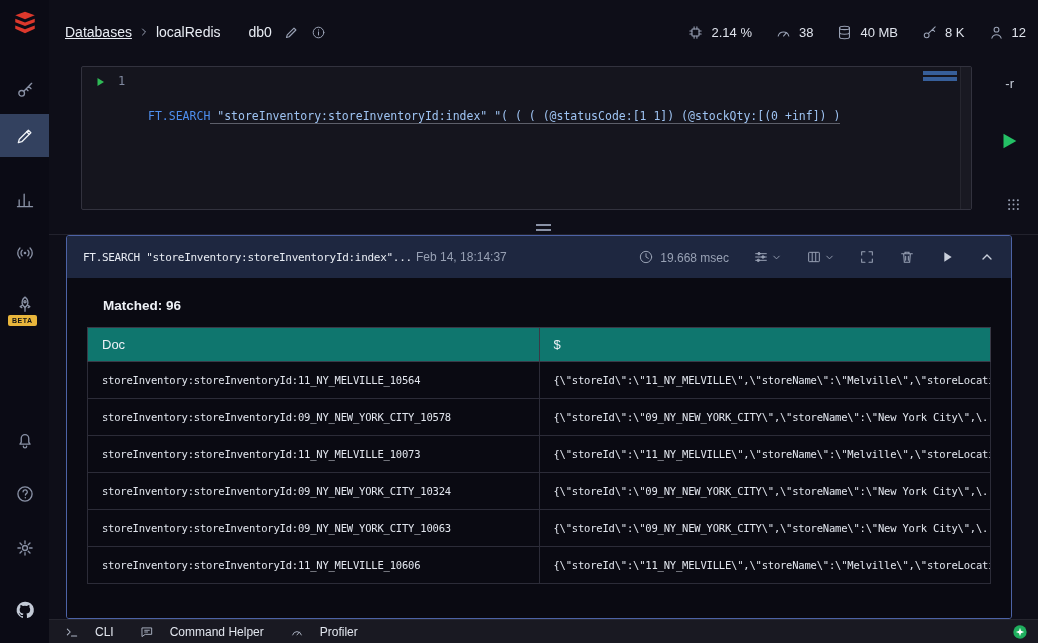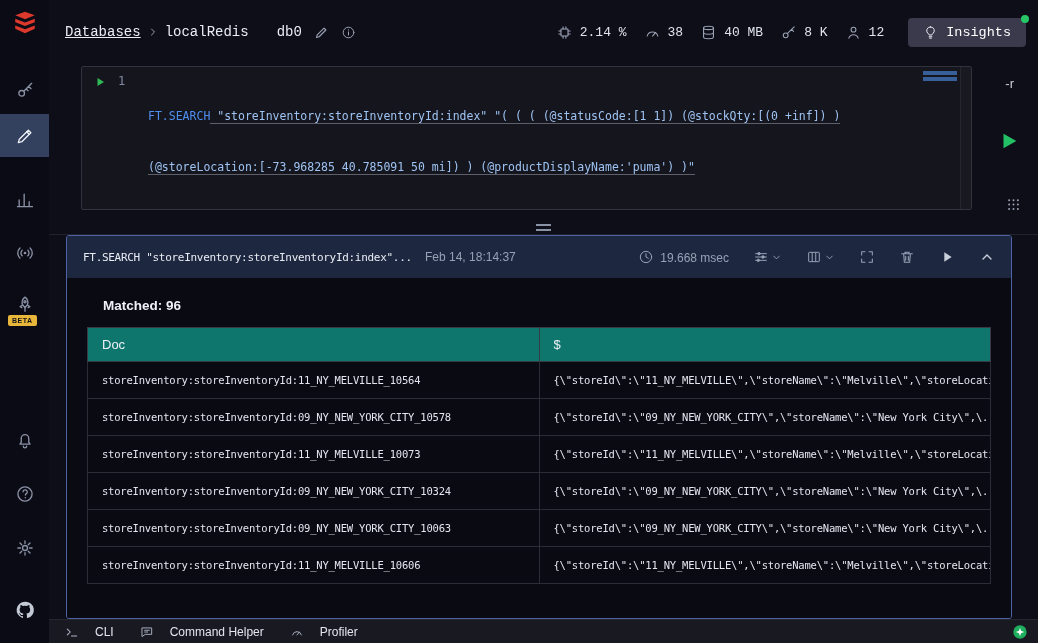--- a/index.html
+++ b/index.html
@@ -14,28 +14,28 @@
   .side-ic { position:absolute; left:0; width:49px; display:flex; justify-content:center; color:#8a92a6; cursor:pointer; }
   .side-ic svg { width:20px; height:20px; }
   .logo { top:10px; }
   .logo svg { width:26px; height:26px; }
   .active-block { position:absolute; top:114px; left:0; width:49px; height:43px; background:#33415f; display:flex; align-items:center; justify-content:center; color:#eef1f6; cursor:pointer; }
   .active-block svg { width:20px; height:20px; }
   .beta-badge { position:absolute; top:315px; left:8px; background:#e9b63c; color:#141414; font-size:7px; font-weight:bold; letter-spacing:.5px; padding:2px 4px; border-radius:2px; }
 
   
   .main { flex:1; display:flex; flex-direction:column; min-width:0; }
-  .topbar { height:64px; flex:none; display:flex; align-items:center; padding:0 12px 0 16px;font-family:Liberation Mono, monospace; }
+  .topbar { height:64px; flex:none; display:flex; align-items:center; padding:0 12px 0 16px; }
   .crumb { display:flex; align-items:center; gap:6px; font-size:14px; }
   .crumb-link { color:#e9edf4; text-decoration:underline; cursor:pointer; }
   .crumb-sep { color:#9aa2b5; }
   .db-alias { margin-left:28px; font-size:14px; color:#e9edf4; }
   .mini-btn { margin-left:12px; color:#9aa2b5; cursor:pointer; }
   .mini-btn svg { width:15px; height:15px; }
-  .metrics { margin-left:auto; display:flex; align-items:flex-start; gap:17px; }
+  .metrics { margin-left:auto; display:flex; align-items:flex-start; gap:23px; }
   .metric { display:flex; align-items:center; gap:7px; font-size:13px; color:#dfe3ec; }
   .metric svg { width:17px; height:17px; color:#9aa2b5; }
   .insights-btn { position:relative; margin-left:24px; display:flex; align-items:center; gap:8px; background:#3a3a4c; color:#fff; font-size:13.5px; padding:7px 15px; border-radius:4px; border:none; cursor:pointer; font-family:inherit; }
   .insights-btn svg { width:15px; height:15px; color:#e9edf4; }
   .insights-dot { position:absolute; top:-3px; right:-3px; width:8px; height:8px; border-radius:50%; background:#27c768; }
 
   
   .editor-area { position:relative; height:156px; flex:none; }
   .editor-box { position:absolute; left:32px; right:66px; top:2px; bottom:10px; background:#15151e; border:1px solid #32323e; border-radius:2px; }
   .gutter-play { position:absolute; left:12px; top:9px; color:#2fba56; cursor:pointer; }
@@ -59,21 +59,21 @@
 
   
   .results { flex:1; min-height:0; display:flex; flex-direction:column; border-top:1px solid #22222d; }
   .results-toolbar { height:34px; flex:none; display:flex; align-items:center; justify-content:flex-end; padding-right:28px; }
   .clear-results { display:flex; align-items:center; gap:8px; color:#c9cfdb; font-size:13px; cursor:pointer; }
   .clear-results svg { width:15px; height:15px; color:#9aa2b5; }
 
   .result-card { flex:1; min-height:0; margin:0 26px 0 17px; border:1px solid #4d63a6; border-radius:3px; overflow:hidden; display:flex; flex-direction:column; }
   .card-header { height:42px; flex:none; background:#1e2740; display:flex; align-items:center; padding:0 16px; }
   .cmd { width:330px; flex:none; font:11px "DejaVu Sans Mono", monospace; letter-spacing:-.3px; color:#e9edf4; white-space:nowrap; overflow:hidden; }
-  .ts { color:#98a1b4; font-size:12px; margin-left:12px; }
+  .ts { color:#98a1b4; font-size:12px; margin-left:3px; }
   .actions { margin-left:auto; display:flex; align-items:center; gap:24px; color:#98a1b4; }
   .actions svg { width:16px; height:16px; }
   .dur { display:flex; align-items:flex-end; gap:6px; font-size:12px; }
   .icon-group { display:flex; align-items:center; gap:2px; cursor:pointer; }
   .icon-group .chev svg { width:11px; height:11px; }
   .act-btn { cursor:pointer; background:none; border:none; color:#98a1b4; }
   .act-btn.light { color:#c9cfdb; }
 
   .card-body { flex:1; min-height:0; background:#0a0a12; padding:8px 20px 0; overflow:hidden; }
   .matched { font-size:13.5px; font-weight:bold; color:#eef1f6; margin:12px 16px 14px; }
@@ -217,41 +217,32 @@
         </span>
         <span class="metric">
           <svg viewBox="0 0 24 24" stroke="currentColor" fill="none" stroke-width="1.5" stroke-linecap="round">
             <circle cx="12" cy="8" r="3.4"></circle>
               <path d="M5.5 20a6.8 6.8 0 0113 0"></path>
           </svg>
           <span>12</span>
         </span>
       </div>
 
-      <button class="insights-btn">
-        <svg viewBox="0 0 24 24" stroke="currentColor" fill="none" stroke-width="1.6" stroke-linecap="round" stroke-linejoin="round">
-          <path d="M12 3a6 6 0 00-3.5 10.9c.6.5 1 1.2 1.2 2.1h4.6c.2-.9.6-1.6 1.2-2.1A6 6 0 0012 3z"></path>
-            <path d="M9.8 18.8h4.4M10.6 21h2.8"></path>
-        </svg>
-        <span>Insights</span>
-        <span class="insights-dot"></span>
-      </button>
     </header>
 
     <section class="editor-area">
       <div class="editor-box">
         <span class="gutter-play">
           <svg viewBox="0 0 24 24" fill="currentColor" stroke="none">
               <path d="M7 4l13 8-13 8z"></path>
             </svg>
         </span>
         <span class="line-no">1</span>
         <div class="code">
           <div><span class="kw">FT.SEARCH</span><span class="args"> "storeInventory:storeInventoryId:index" "( ( ( (@statusCode:[1 1]) (@stockQty:[(0 +inf]) )</span></div>
-          <div><span class="args">(@storeLocation:[-73.968285 40.785091 50 mi]) ) (@productDisplayName:'puma') )"</span></div>
         </div>
         <div class="minimap">
             <div></div>
             <div></div>
           </div>
         <div class="vscroll"></div>
       </div>
       <span class="editor-mode">-r</span>
       <button class="run-btn">
         <svg viewBox="0 0 24 24" fill="currentColor" stroke="none">

